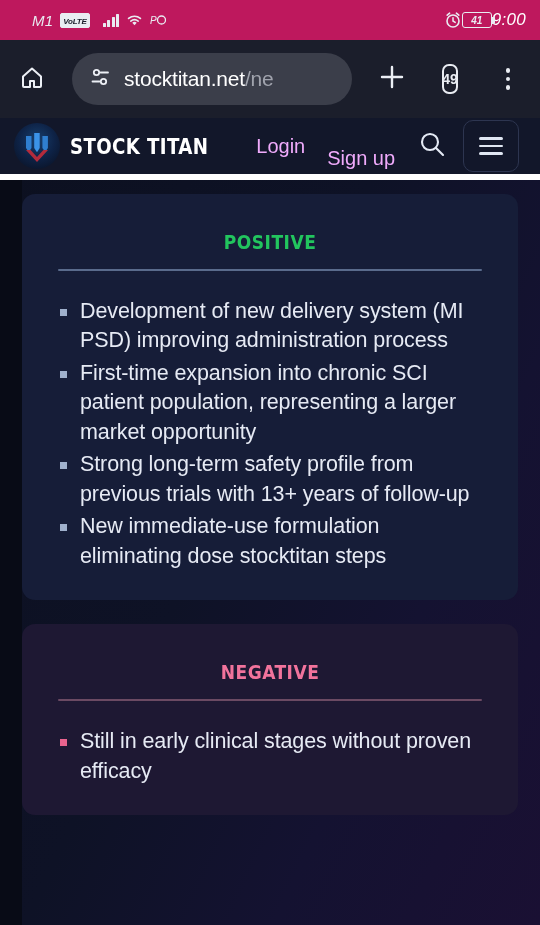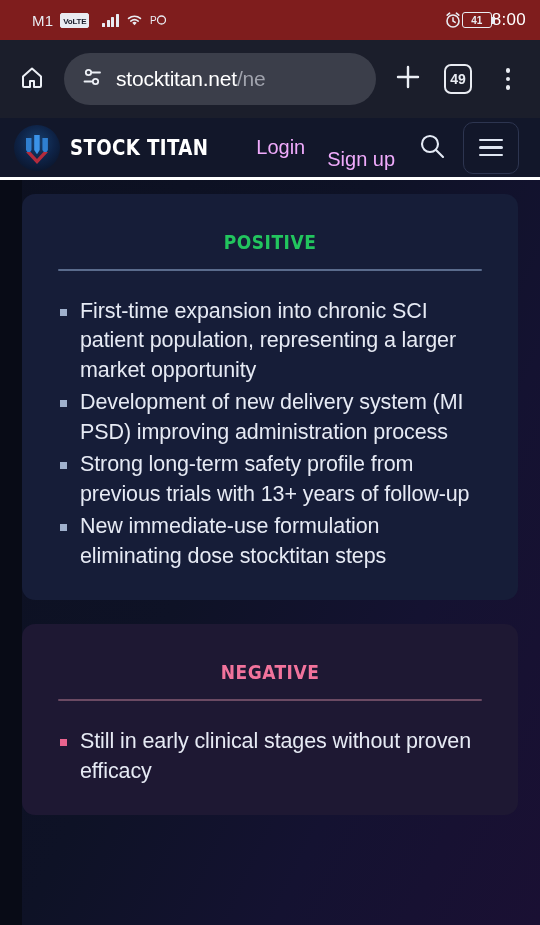--- a/index.html
+++ b/index.html
@@ -12,25 +12,26 @@
   #screen {
     position: relative;
     width: 540px; height: 925px;
     background: #0b0d17;
     overflow: hidden;
   }
 
   
   #statusbar {
     height: 40px;
-    background: #7f1d1d;
+    background: #be185d;
     display: flex; align-items: center;
     padding: 0 14px;
     color: #e9ecf2;
     font-size: 15px;
+    font-style: italic;
   }
   .sb-left { display: flex; align-items: center; gap: 7px; flex: 1; padding-left: 18px; }
   .sb-right { display: flex; align-items: center; gap: 0; }
   .carrier { font-size: 15px; letter-spacing: .2px; color: #e9ecf2; }
   .volte {
     border: 1.5px solid #e9ecf2; border-radius: 2px;
     font-size: 8px; font-weight: bold; line-height: 1;
     padding: 4px 2px 1px; letter-spacing: -.2px;
     color: #1b1e2b; background: #e9ecf2;
   }
@@ -51,21 +52,21 @@
     width: 2.5px; height: 7px; background: #e9ecf2; border-radius: 0 1px 1px 0;
   }
   .clock { font-size: 17px; color: #fff; letter-spacing: .3px; }
 
   
   #browserbar {
     height: 78px;
     background: #1b1e2b;
     display: flex; align-items: center;
     padding: 0 10px;
-    gap: 6px;
+    gap: 14px;
     justify-content: space-between;
   }
   .chrome-btn {
     width: 44px; height: 44px;
     display: flex; align-items: center; justify-content: center;
     flex: none;
   }
   #urlpill {
     flex: 1 1 auto;
     height: 52px;
@@ -76,36 +77,36 @@
     gap: 11px;
     overflow: hidden;
     margin: 0 4px;
   }
   #urltext {
     font-size: 21px; color: #fff; white-space: nowrap;
     letter-spacing: -.2px;
   }
   #urltext .dim { color: #a0a3ad; }
   .tabcount {
-    width: 28px; height: 30px;
+    width: 16px; height: 30px;
     border: 2.2px solid #e9ecf2; border-radius: 7px;
     display: flex; align-items: center; justify-content: center;
     font-size: 14px; font-weight: bold; color: #e9ecf2;
   }
   .dots { display: flex; flex-direction: column; gap: 4px; align-items: center; }
   .dots b { width: 4.5px; height: 4.5px; border-radius: 50%; background: #e9ecf2; display: block; }
 
   
   #siteheader {
     height: 62px;
     background: #12172a;
     display: flex; align-items: center;
     padding: 0 12px 0 14px;
     gap: 0;
-    border-bottom: 3px solid #ffffff;
+    border-bottom: 6px solid #ffffff;
   }
   #logo {
     width: 46px; height: 46px; border-radius: 50%;
     background: radial-gradient(circle at 50% 38%, #18406e 0%, #0e2347 48%, #090e1d 100%);
     flex: none; position: relative; overflow: hidden;
     display: flex; align-items: flex-start; justify-content: center;
   }
   #logo svg { margin-top: 8px; }
   #brand {
     font-family: "Liberation Sans Narrow", "DejaVu Sans Condensed", "Liberation Sans", sans-serif;
@@ -214,21 +215,21 @@
       <span class="statusIcon">
         <svg width="18" height="18" viewBox="0 0 18 18">
           <circle cx="9" cy="10" r="6" stroke="#e9ecf2" stroke-width="1.6" fill="none"></circle>
           <path d="M9 6.8 V10 l2.2 1.4" stroke="#e9ecf2" stroke-width="1.5" fill="none" stroke-linecap="round"></path>
           <path d="M3.2 4.2 L5.6 2.2 M14.8 4.2 L12.4 2.2" stroke="#e9ecf2" stroke-width="1.6" stroke-linecap="round"></path>
         </svg>
       </span>
       <span class="battery">
         <span>41</span>
       </span>
-      <span class="clock">8:00</span>
+      <span class="clock">9:00</span>
     </div>
   </div>
 
   <div id="browserbar">
     <div class="chrome-btn">
       <span>
         <svg width="28" height="28" viewBox="0 0 28 28">
           <path d="M5 13.5 L14 5.6 L23 13.5 V23 a1 1 0 0 1-1 1 h-6 v-6 h-4 v6 H6 a1 1 0 0 1-1-1z" stroke="#eceff5" stroke-width="2" fill="none" stroke-linejoin="round"></path>
         </svg>
       </span>
@@ -291,22 +292,22 @@
       </span>
     </div>
   </div>
 
   <div id="page">
 
     <div class="card positive">
       <div class="card-title">Positive</div>
       <div class="card-divider"></div>
       <ul class="points">
+        <li>Development of new delivery system (MI PSD) improving administration process</li>
         <li>First-time expansion into chronic SCI patient population, representing a larger market opportunity</li>
-        <li>Development of new delivery system (MI PSD) improving administration process</li>
         <li>Strong long-term safety profile from previous trials with 13+ years of follow-up</li>
         <li>New immediate-use formulation eliminating dose stocktitan steps</li>
       </ul>
     </div>
 
     <div class="card negative">
       <div class="card-title">Negative</div>
       <div class="card-divider"></div>
       <ul class="points">
         <li>Still in early clinical stages without proven efficacy</li>

